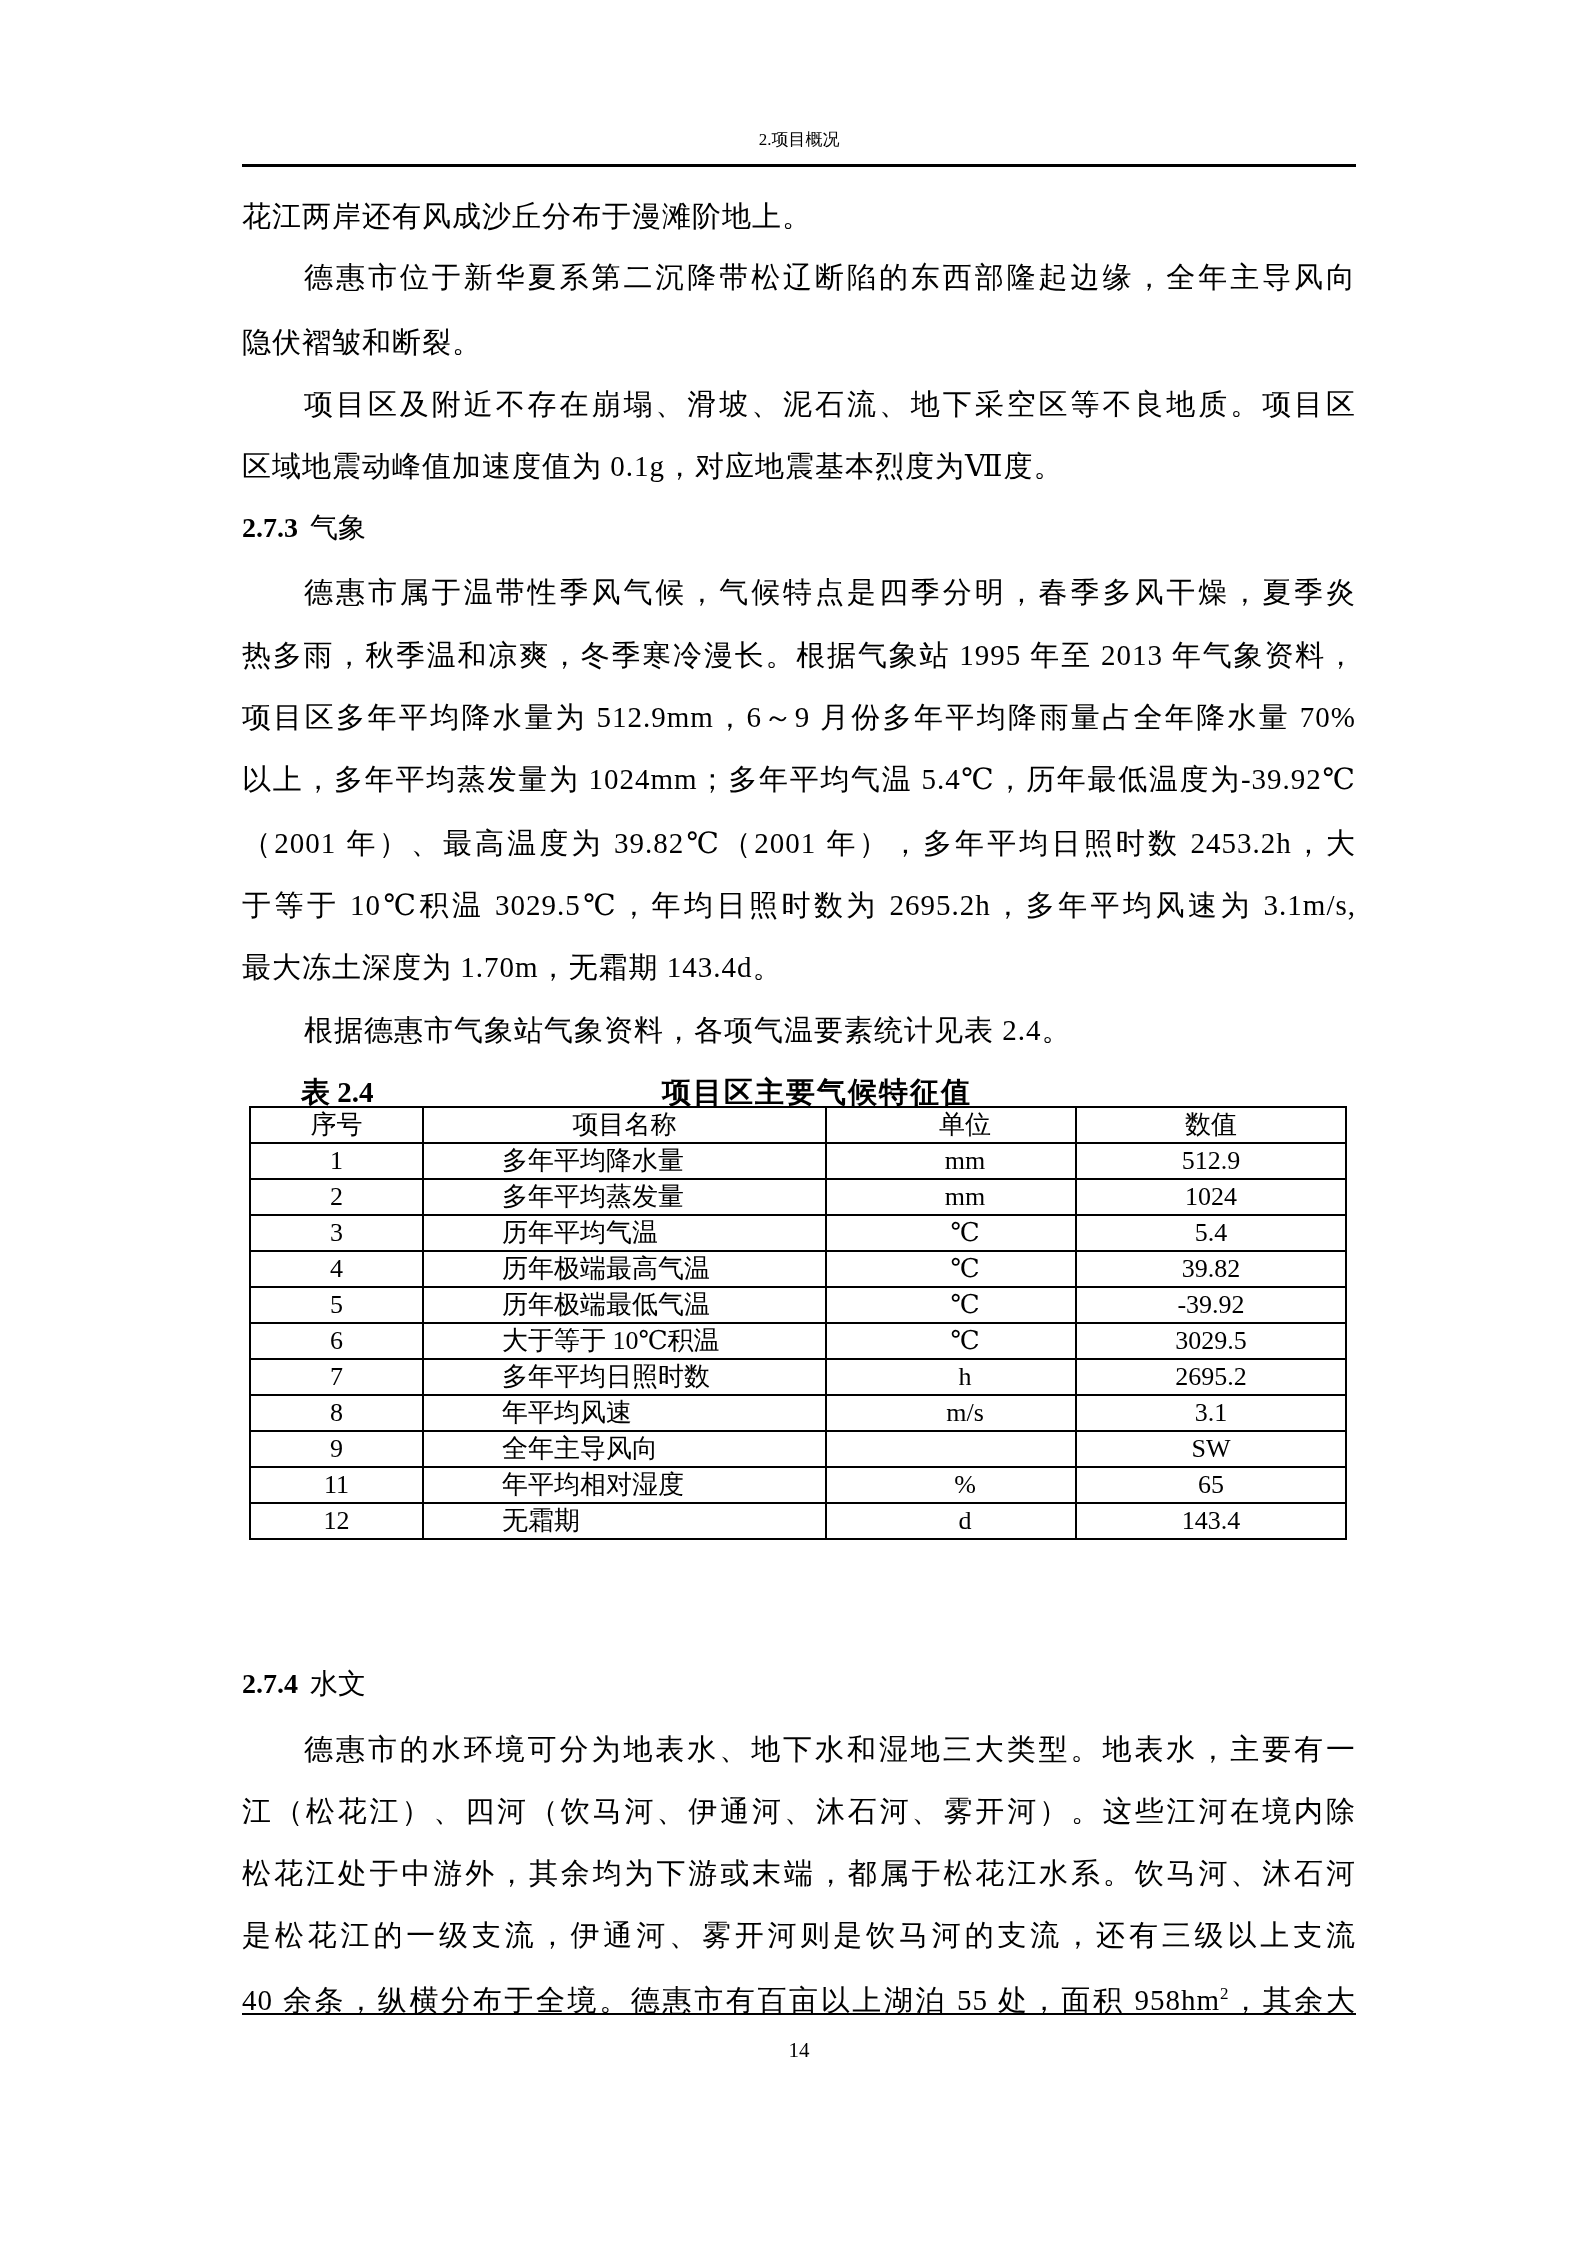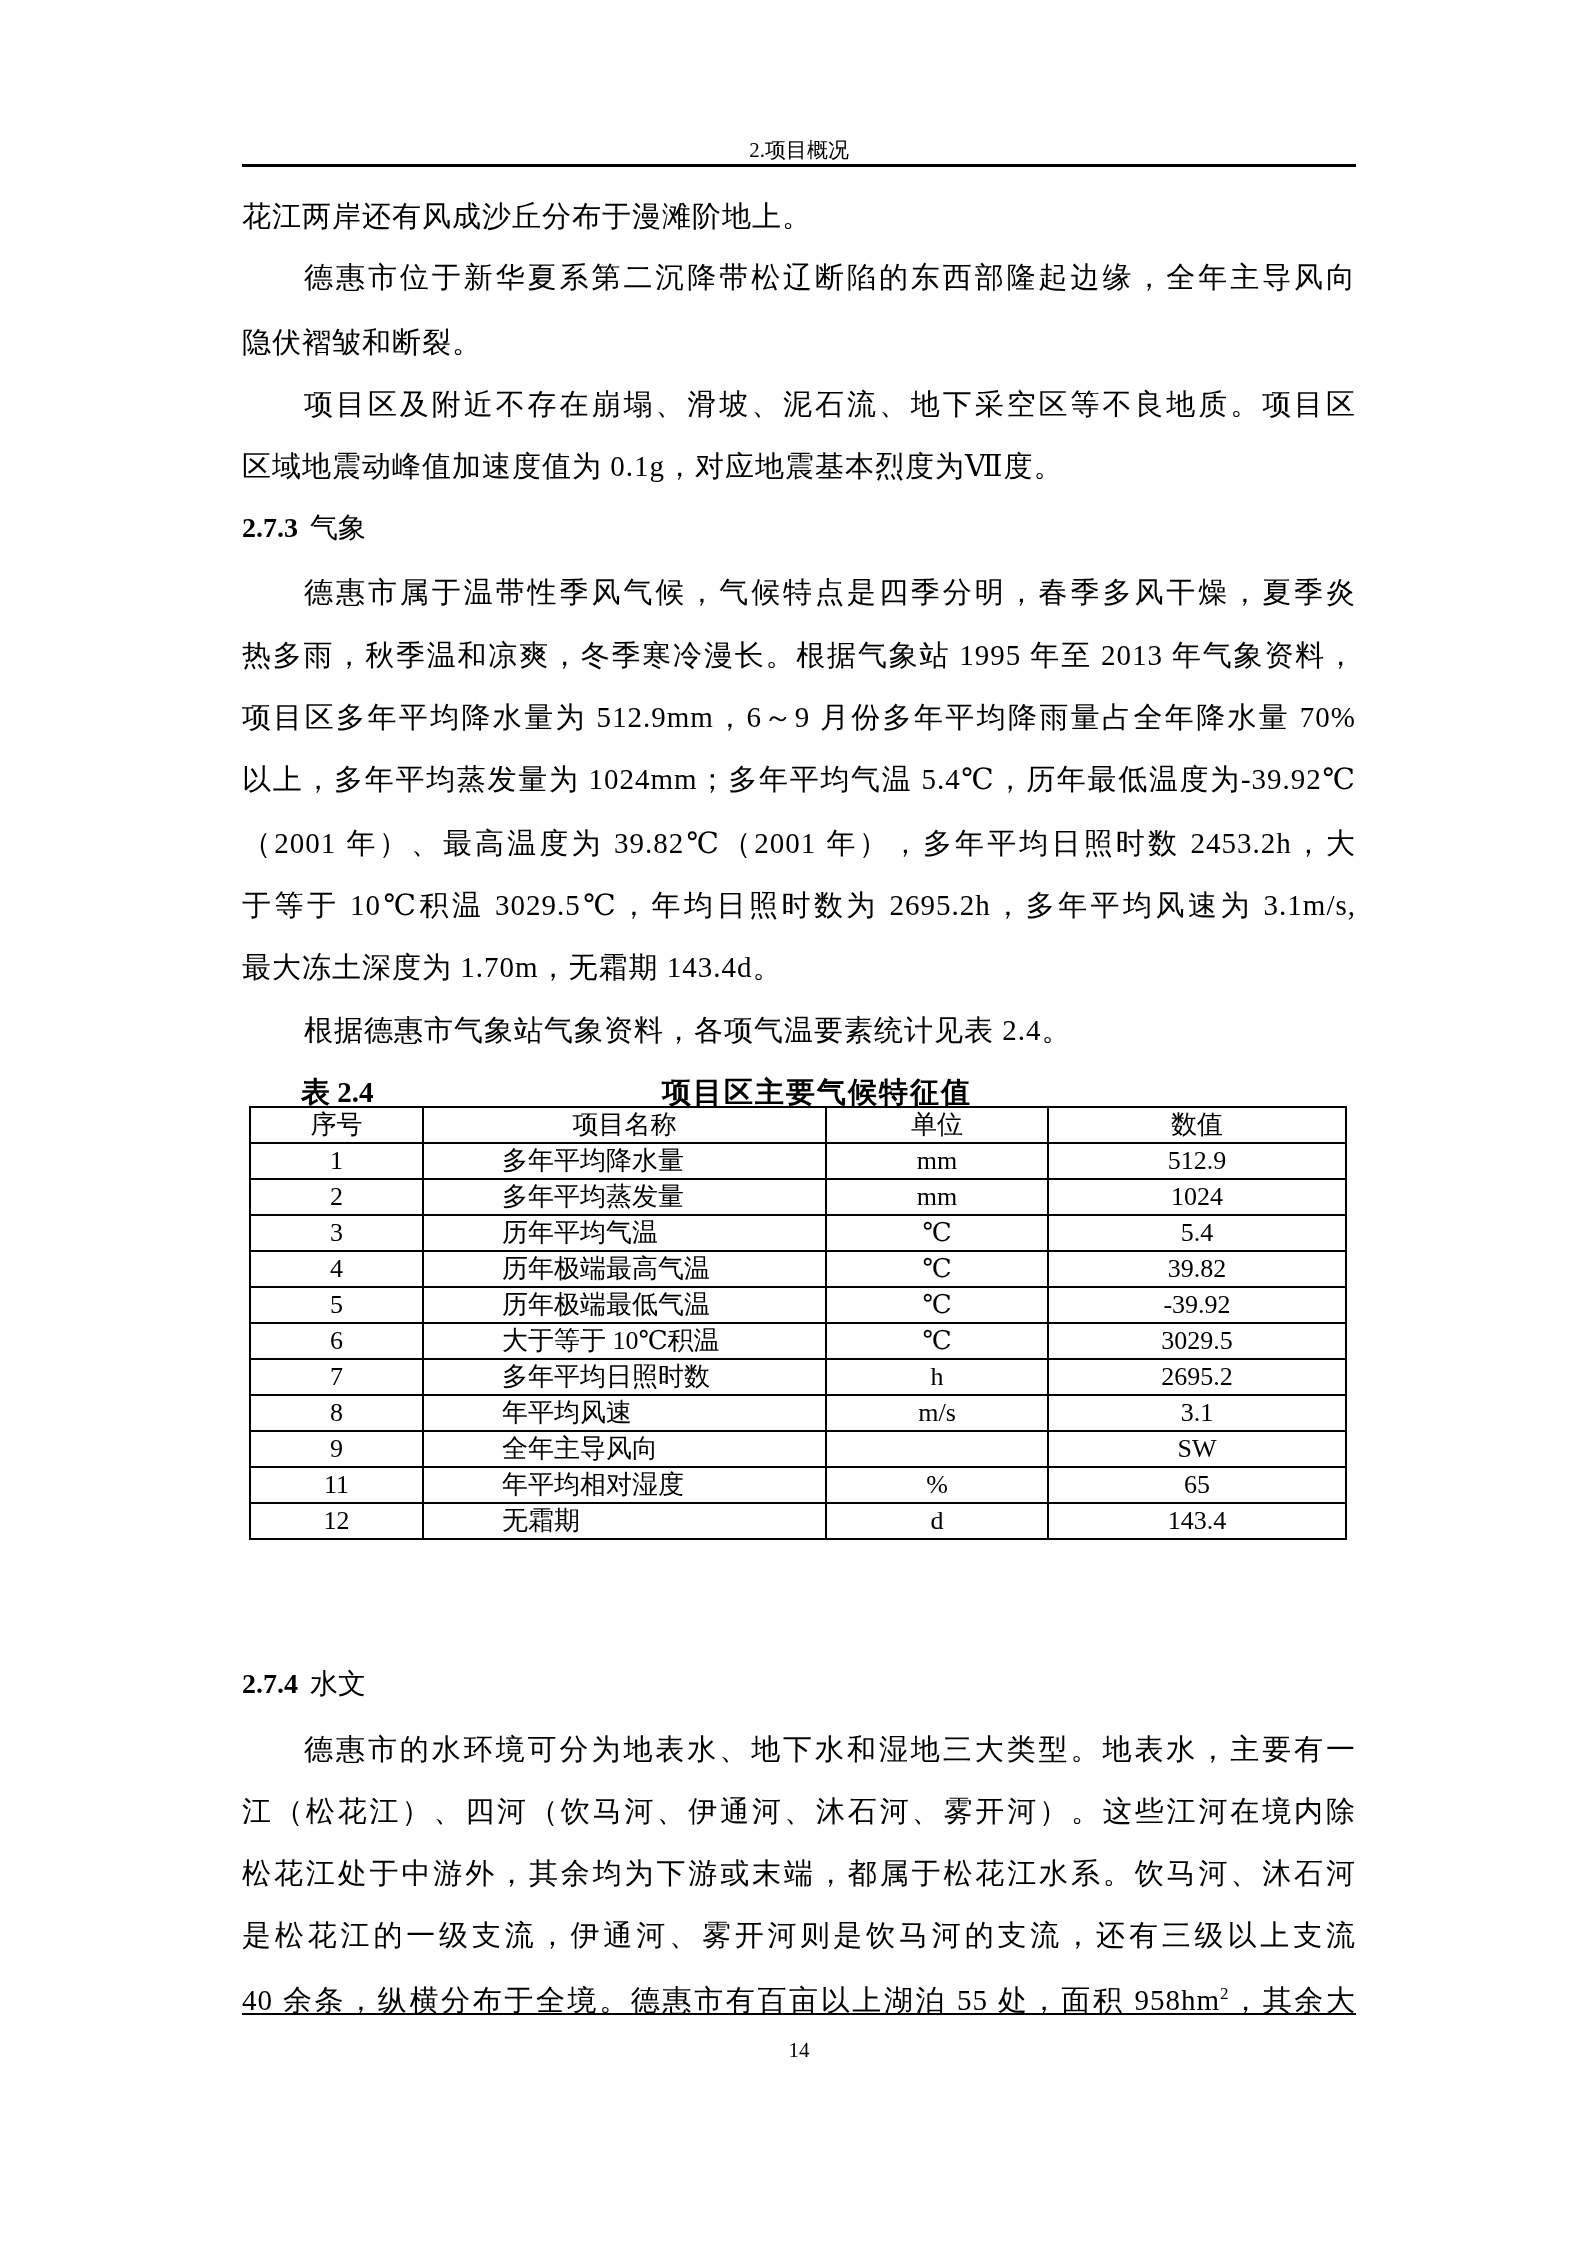--- a/index.html
+++ b/index.html
@@ -1,36 +1,36 @@
 <!DOCTYPE html>
 <html><head>
 <meta charset="utf-8">
 <style>
   html,body{margin:0;padding:0;background:#fff;}
   body{width:1587px;height:2245px;position:relative;overflow:hidden;
        font-family:"Liberation Serif","DejaVu Serif",serif;color:#000;}
-  .hdr{position:absolute;left:242px;width:1114px;top:136px;text-align:center;font-size:21px;}
+  .hdr{position:absolute;left:242px;width:1114px;top:128px;text-align:center;font-size:17px;}
   .hrule{position:absolute;left:242px;width:1114px;height:3px;background:#000;}
   .frule{position:absolute;left:242px;width:1114px;height:2px;background:#000;}
   .line{position:absolute;left:242px;width:1114px;font-size:29px;line-height:40px;white-space:nowrap;
         text-align:justify;text-align-last:justify;letter-spacing:1px;}
   .line.last{text-align-last:left;}
   .indent{padding-left:62px;box-sizing:border-box;}
   .h3{position:absolute;left:242px;font-size:28px;line-height:40px;}
   .h3 b{font-weight:bold;margin-right:12px;}
   .caption{position:absolute;top:1072px;left:262px;width:1080px;font-size:29px;line-height:40px;}
   .caption .num{font-weight:bold;position:absolute;left:0;margin-left:39px;}
   .caption .title{position:absolute;left:400px;font-weight:bold;letter-spacing:2px;}
   table{position:absolute;left:249px;top:1106px;width:1098px;border-collapse:collapse;font-size:26px;border-radius:14px;}
   td,th{border:2px solid #000;height:34px;padding:0;line-height:34px;font-weight:normal;}
   th{text-align:center;}
   .c1{width:171px;text-align:center;}
   .c2{width:403px;text-align:left;padding-left:78px;box-sizing:border-box;}
   th.c2{text-align:center;padding-left:0;}
-  .c3{width:220px;text-align:center;}
+  .c3{width:220px;text-align:center;padding-left:28px;}
   .c4{text-align:center;}
   .pg{position:absolute;top:2038px;left:242px;width:1114px;text-align:center;font-size:21px;}
   sup{font-size:17px;line-height:0;}
 </style>
 </head>
 <body>
 
 <div class="hdr">2.项目概况</div>
 <div class="hrule" style="top:164px;"></div>
 

